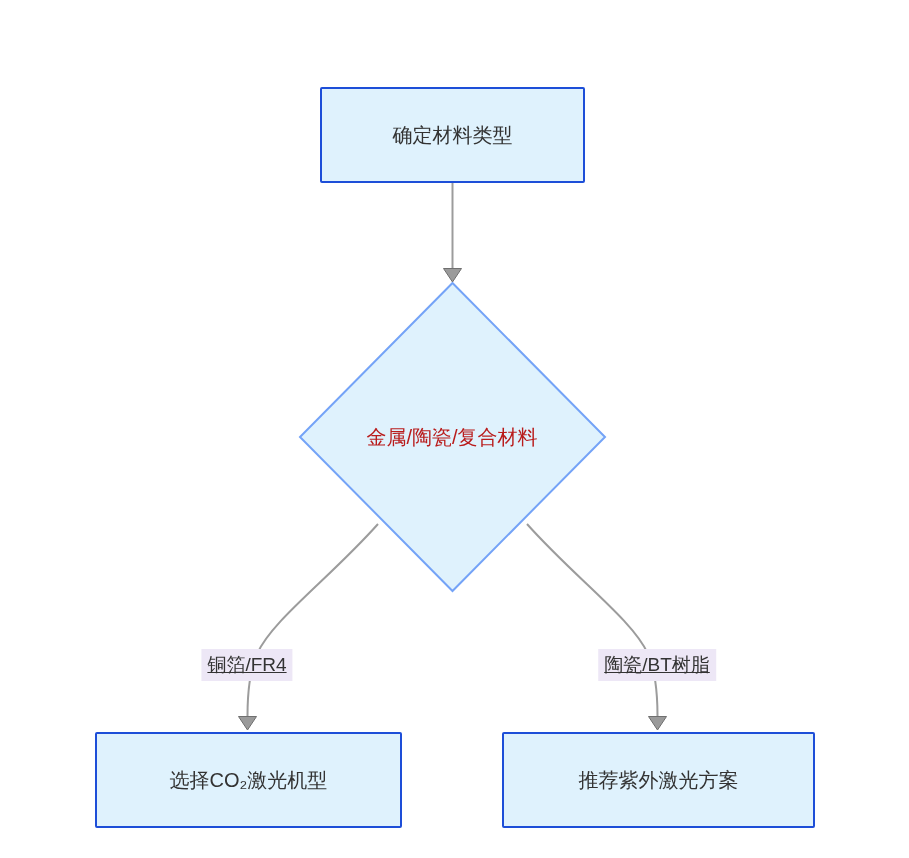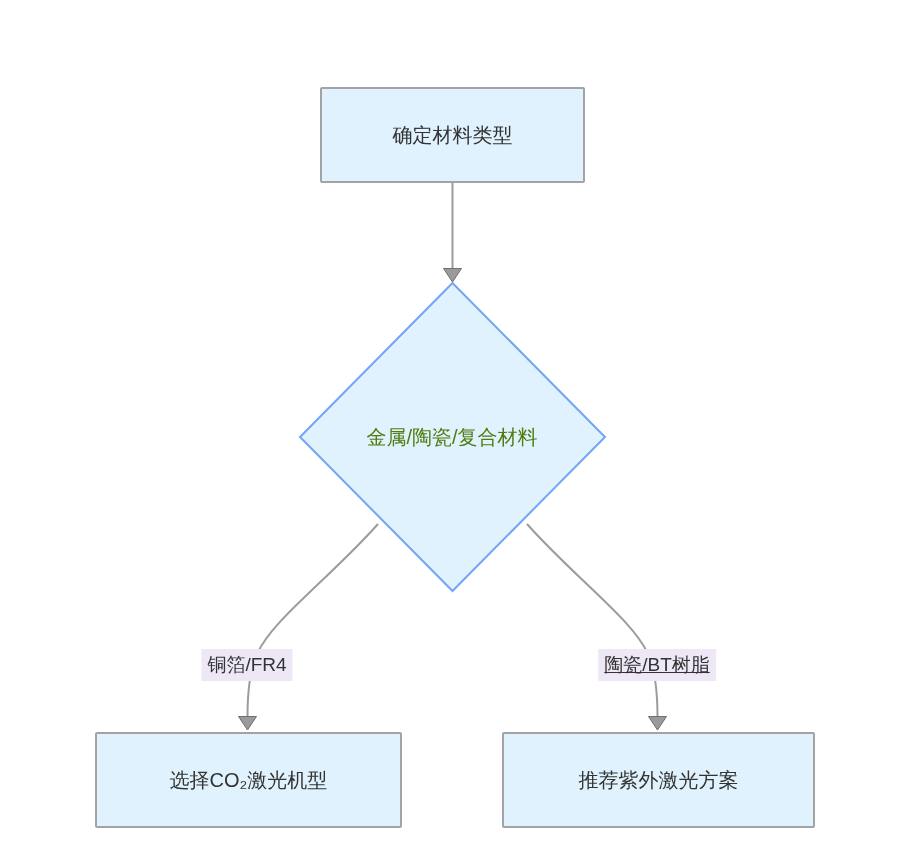--- a/index.html
+++ b/index.html
@@ -35,52 +35,52 @@
   }
   .diamond-shape {
     fill: #dff2fd;
     stroke: #74a3f7;
     stroke-width: 2;
   }
   .node-rect {
     position: absolute;
     box-sizing: border-box;
     background: #dff2fd;
-    border: 2px solid #a3a3a3;
+    border: 2px solid #1d4ed8;
     border-radius: 2px;
     display: flex;
     align-items: center;
     justify-content: center;
     font-size: 20px;
     color: #333333;
     text-align: center;
   }
   .node-rect.top    { left: 320px; top: 87px;  width: 265px; height: 96px; }
   .node-rect.left   { left: 95px;  top: 732px; width: 307px; height: 96px; }
   .node-rect.right  { left: 502px; top: 732px; width: 313px; height: 96px; }
   .diamond-label {
     position: absolute;
     left: 452px;
     top: 437px;
     transform: translate(-50%, -50%);
     font-size: 20px;
-    color: #4d7c0f;
+    color: #b91c1c;
     white-space: nowrap;
     text-align: center;
   }
   .edge-label {
     position: absolute;
     transform: translate(-50%, -50%);
     background: #ede7f6;
     padding: 3px 6px;
     font-size: 19px;
     color: #333333;
     white-space: nowrap;
   }
-  .edge-label.left-lbl  { left: 247px; top: 665px; }
+  .edge-label.left-lbl  { left: 247px; top: 665px; text-decoration: underline; }
   .edge-label.right-lbl { left: 657px; top: 665px; text-decoration: underline; }
 </style>
 </head>
 <body>
 
 <div class="canvas">
 
   <svg class="edges-svg" viewBox="0 0 909 858" xmlns="http://www.w3.org/2000/svg">
 
     <polygon class="diamond-shape" points="452.5,283 605,437 452.5,591 300,437"></polygon>

